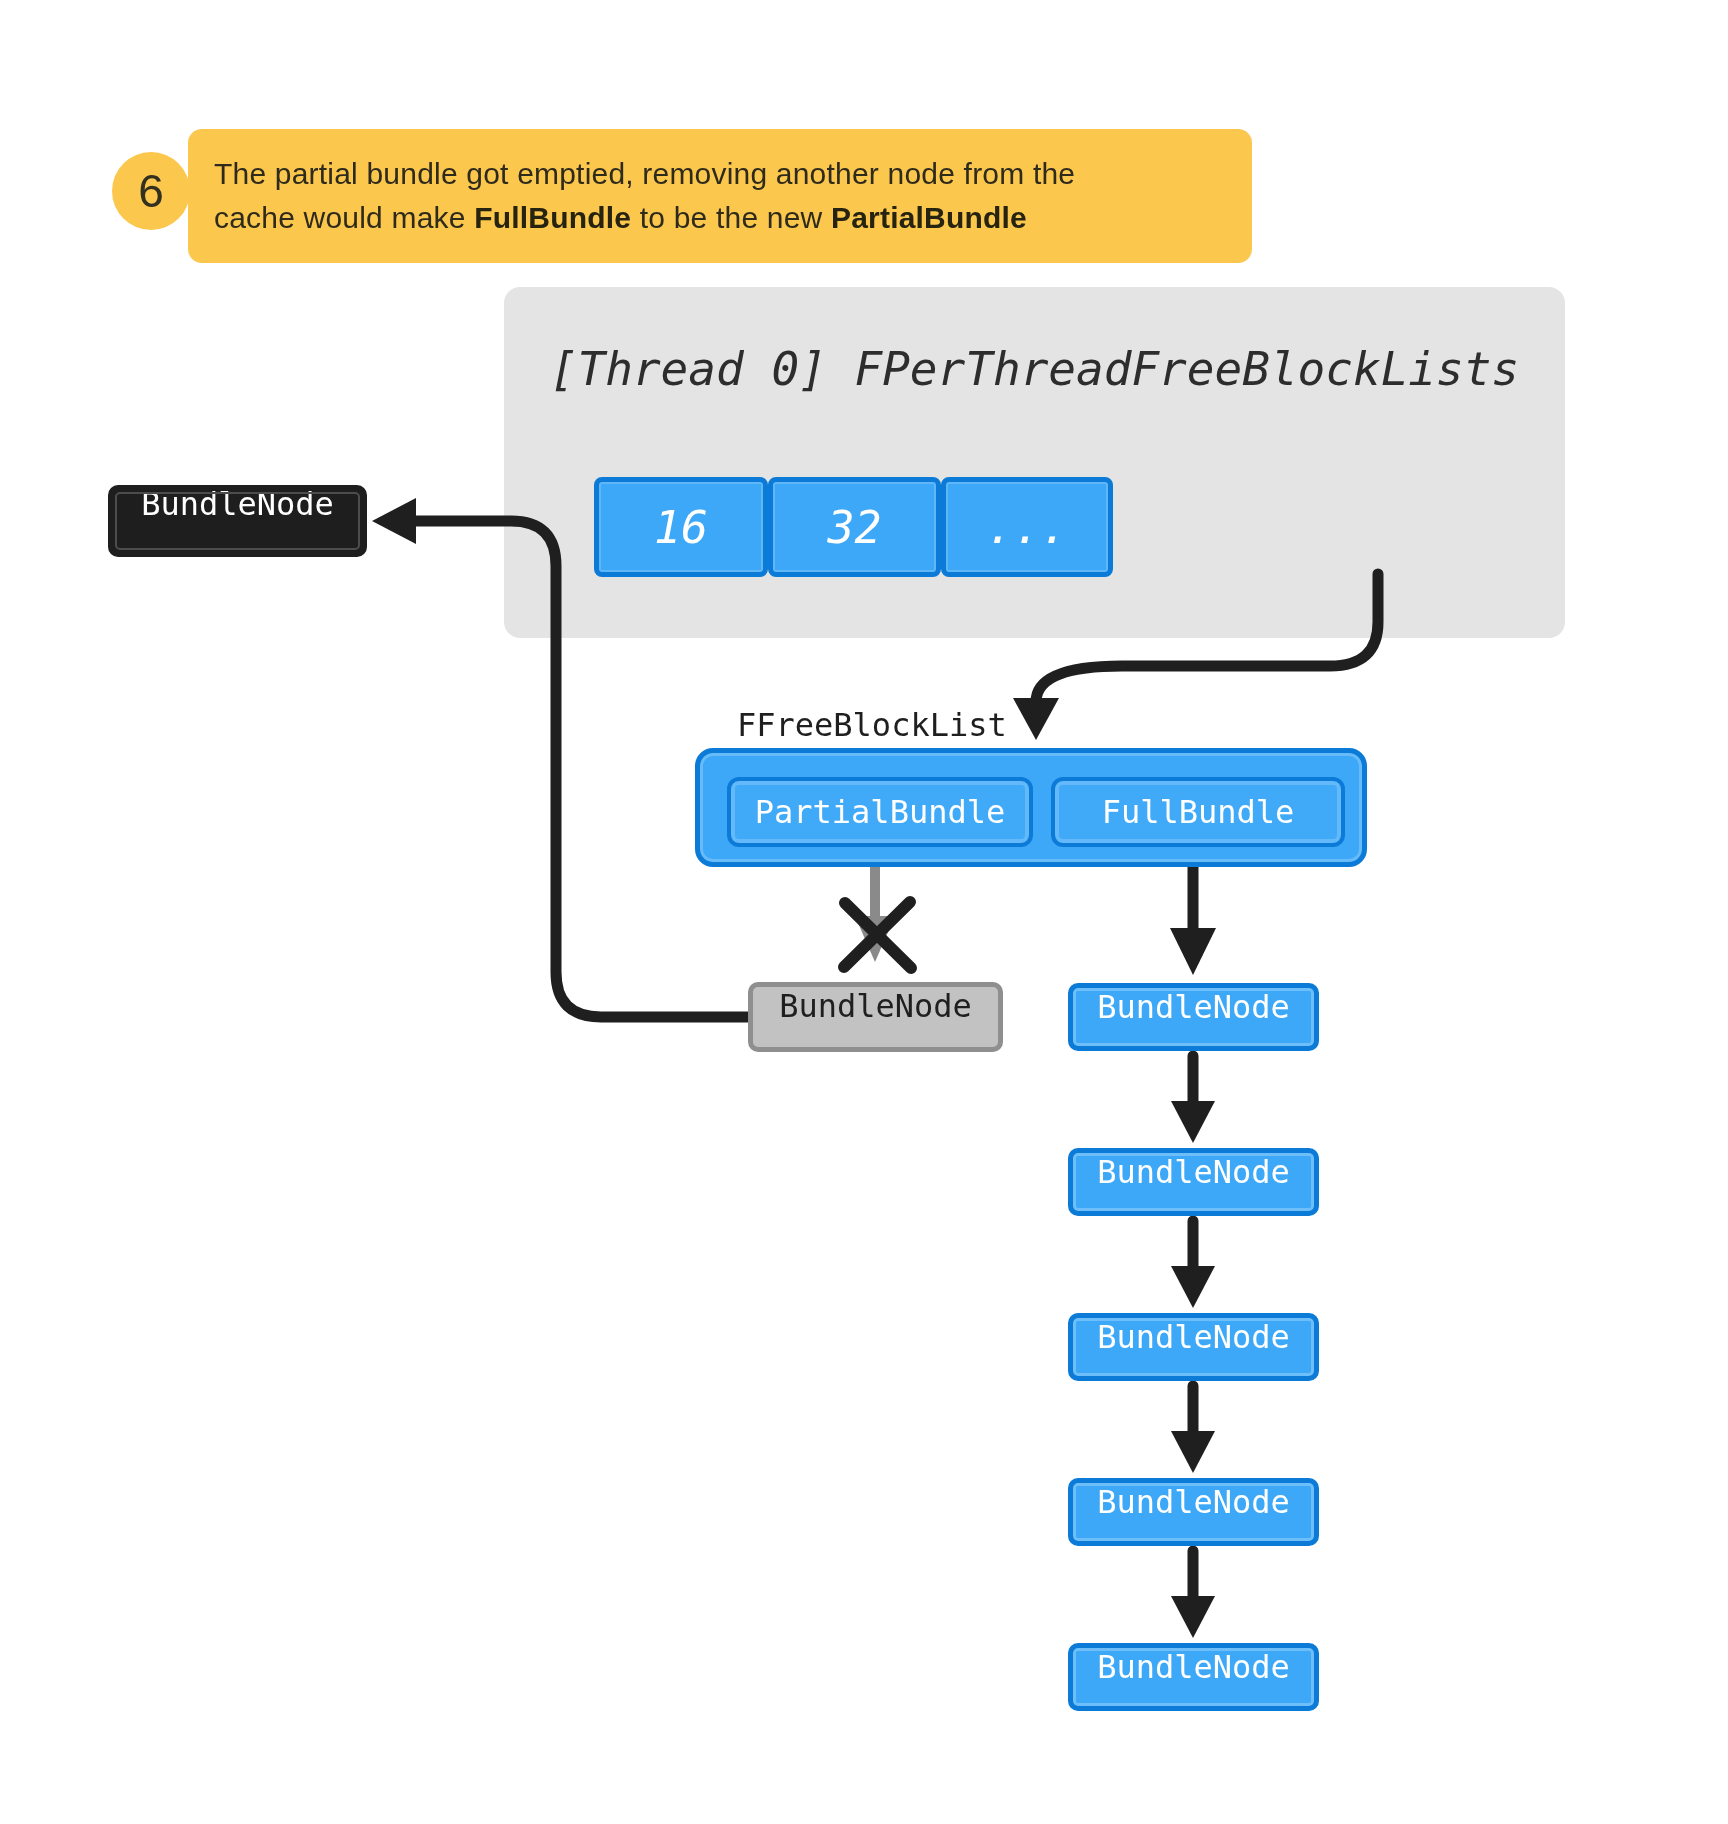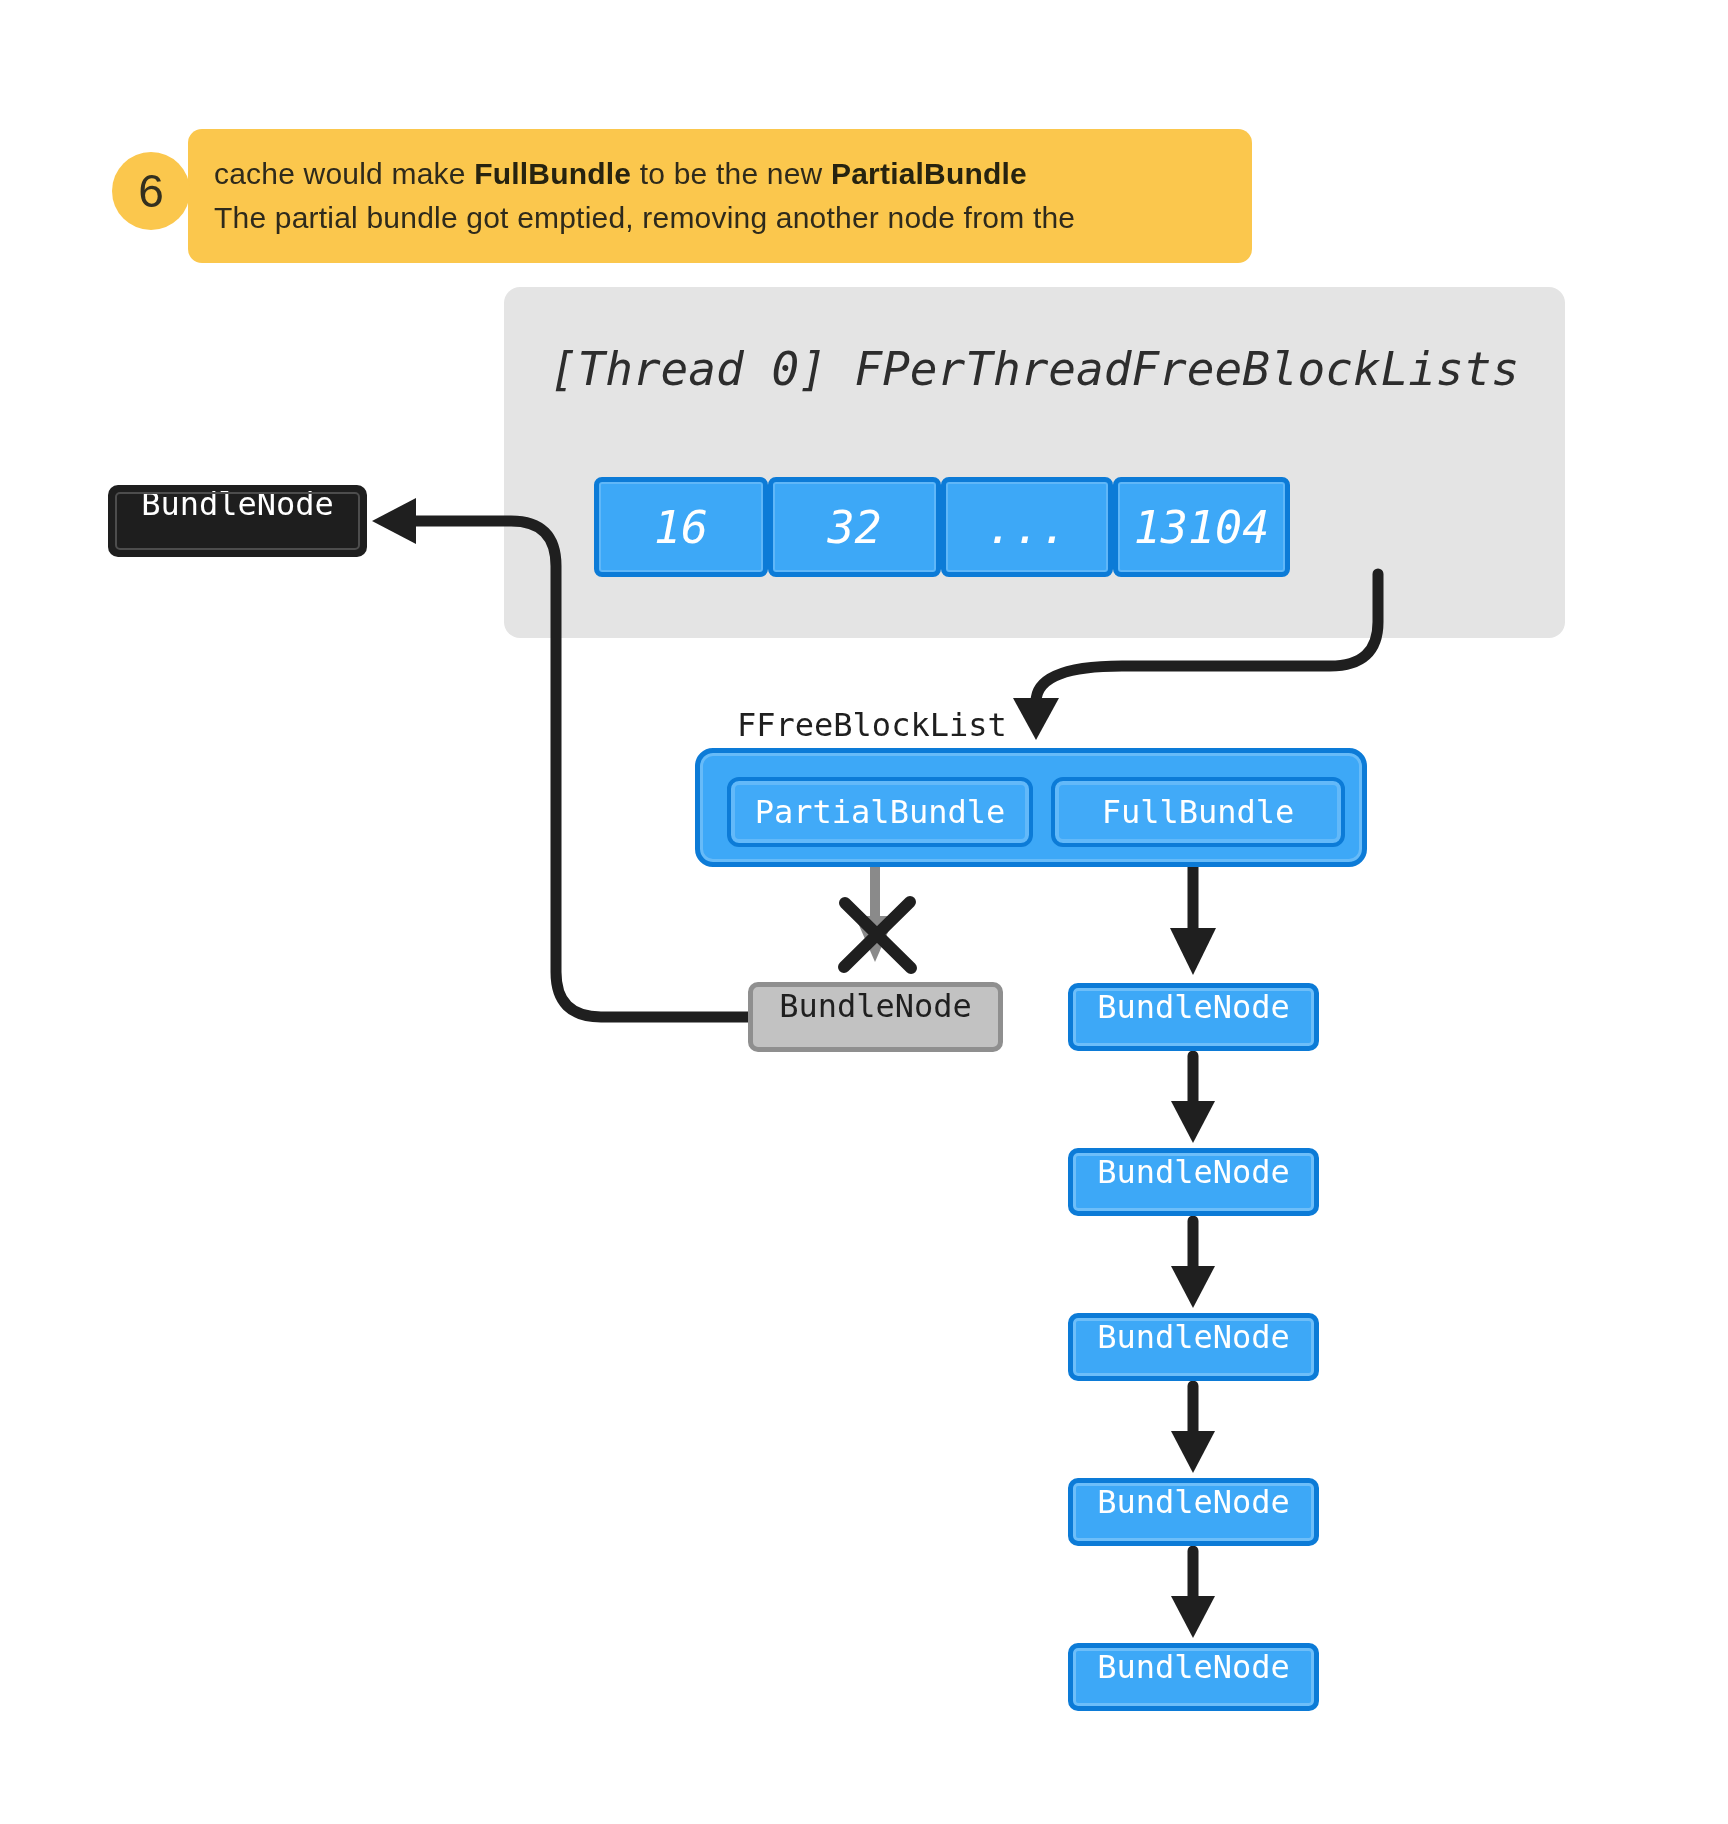--- a/index.html
+++ b/index.html
@@ -54,31 +54,30 @@
 </style>
 </head>
 <body>
 
 <div id="canvas">
 
   <div class="step-circle sans">
     <span>6</span>
   </div>
   <div class="callout sans">
+    <div class="line">The partial bundle got emptied, removing another node from the</div>
     <div class="line"><span>cache would make </span><b>FullBundle</b><span> to be the new </span><b>PartialBundle</b></div>
-    <div class="line">The partial bundle got emptied, removing another node from the</div>
   </div>
 
   <div class="thread-panel">
     <div class="thread-title mono">[Thread 0] FPerThreadFreeBlockLists</div>
     <div class="cells-row">
       <div class="cell mono" style="width:174px">16</div>
       <div class="cell mono" style="width:173px">32</div>
       <div class="cell mono" style="width:172px">...</div>
-      <div class="cell mono" style="width:177px">13104</div>
     </div>
   </div>
 
   <svg id="wires" viewBox="0 0 1728 1824" xmlns="http://www.w3.org/2000/svg">
 
     <g>
       <path d="M 752 1017 H 601 Q 556 1017 556 972 V 566 Q 556 521 511 521 H 414" fill="none" stroke="#1F1F1F" stroke-width="11" stroke-linecap="round"></path>
       <polygon points="416,498 416,544 372,521" fill="#1F1F1F"></polygon>
     </g>
 

